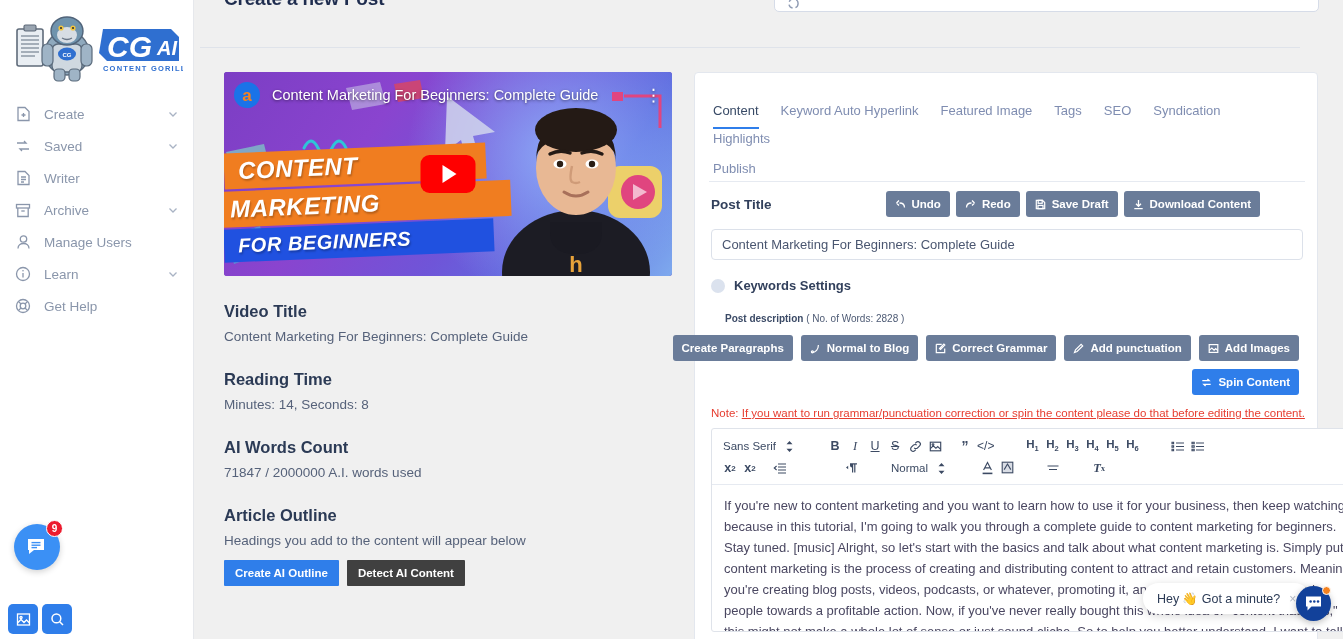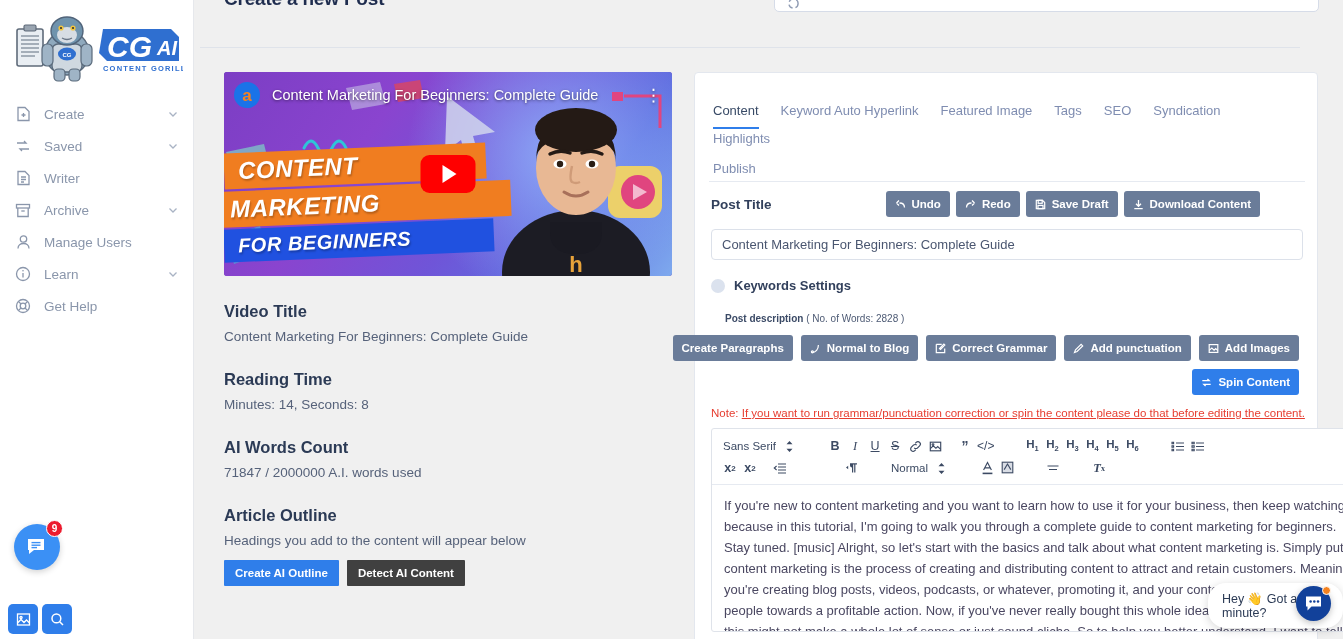--- a/index.html
+++ b/index.html
@@ -375,21 +375,21 @@
     background: #b9bcc4; border-radius: 2px;
   }
   #editor-thumb {
     position: absolute; left: 1px; top: 10px;
     width: 7px; height: 40px;
     background: #c6c9d1; border-radius: 4px;
   }
 
   
   #chat-popup {
-    position: absolute; left: 1208px; top: 583px;
+    position: absolute; left: 1143px; top: 583px;
     background: #fff;
     border-radius: 18px;
     box-shadow: 0 2px 10px rgba(0,0,0,.16);
     padding: 8px 14px;
     display: flex; align-items: center; gap: 7px;
     font-size: 12.5px; color: #2b3a55;
     z-index: 40;
   }
   #chat-popup-close {
     color: #b6bcc8; font-size: 12px; cursor: pointer;

